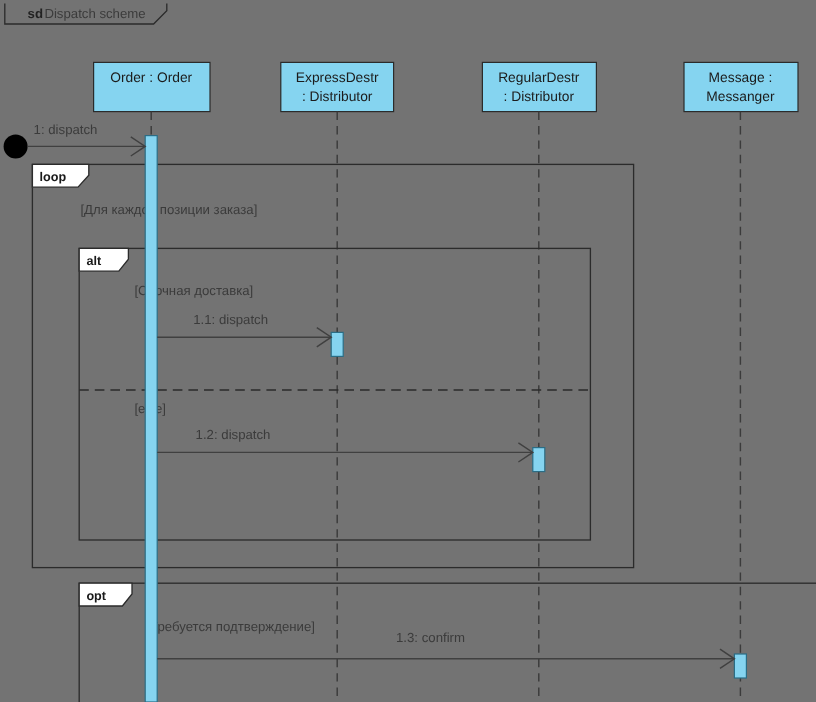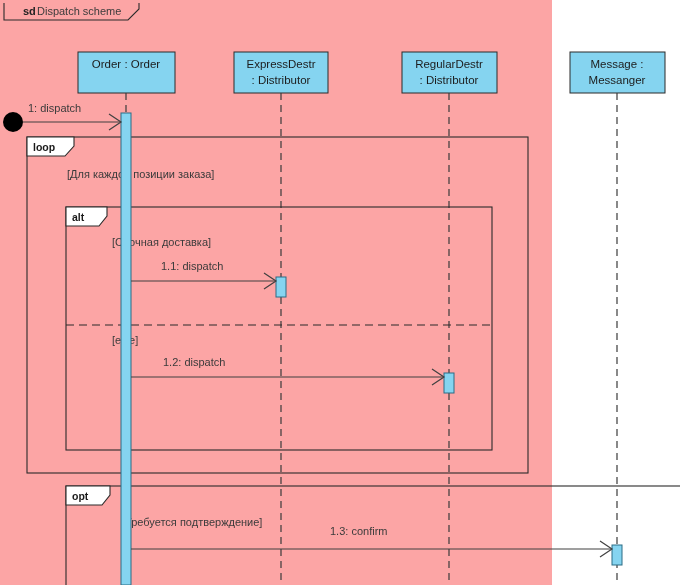--- a/index.html
+++ b/index.html
@@ -8,23 +8,23 @@
     background: #ffffff;
   }
   body {
     font-family: "Liberation Sans", sans-serif;
     width: 680px;
     height: 585px;
     overflow: hidden;
   }
   #diagram-root {
     position: relative;
-    width: 552px;
+    width: 680px;
     height: 585px;
-    background: #fca5a5;
+    background: #737373;
     text-align: right;
   }
   svg#diagram-svg {
     position: absolute;
     left: 0;
     top: 0;
     width: 680px;
     height: 585px;
     display: block;
   }

